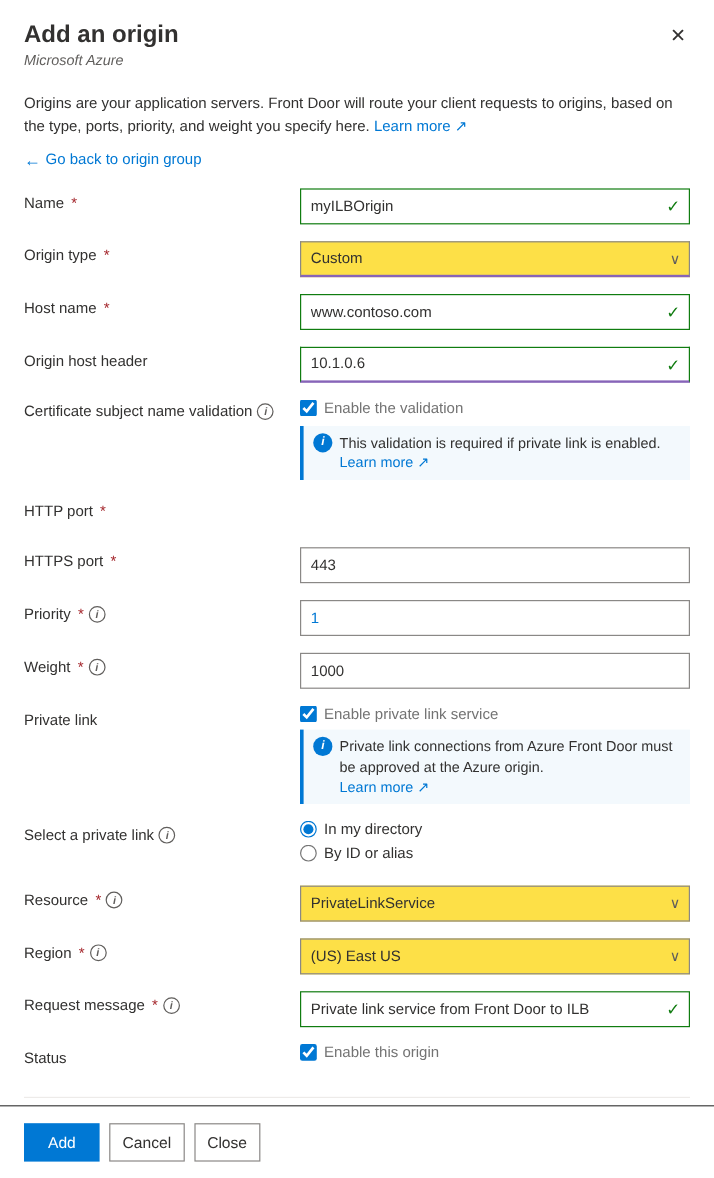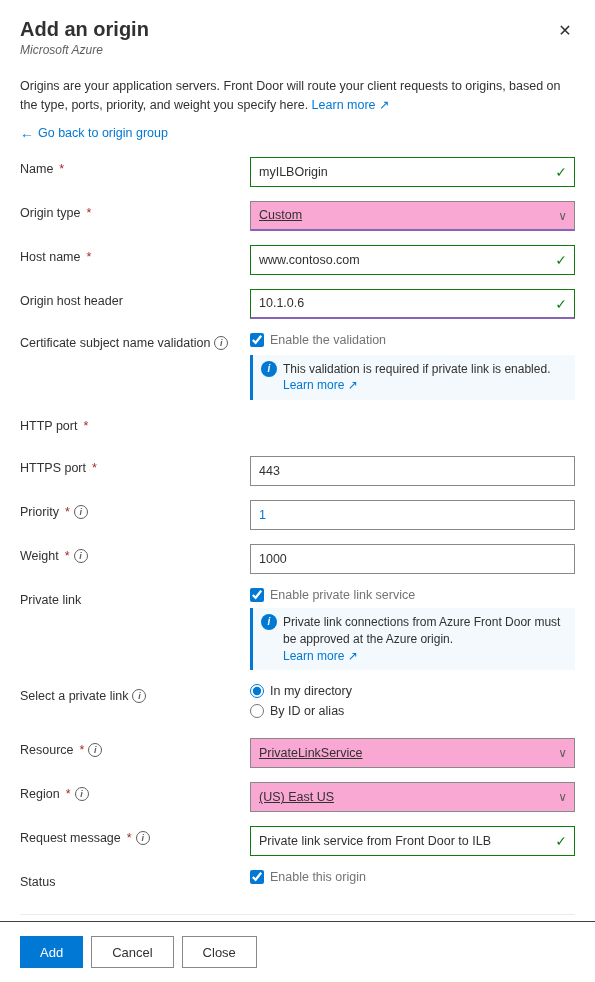--- a/index.html
+++ b/index.html
@@ -130,24 +130,23 @@
     }
     .dropdown {
       width: 100%;
       height: 30px;
       border: 1px solid #8a8886;
       padding: 4px 30px 4px 8px;
       font-size: 12.5px;
       color: #323130;
       outline: none;
       appearance: none;
-      background: #f9a8d4;
+      background: #fde047;
       cursor: pointer;
       position: relative;
-      text-decoration: underline;
     }
     .dropdown-wrapper {
       position: relative;
       width: 100%;
     }
     .dropdown-wrapper .dropdown-arrow {
       position: absolute;
       right: 8px;
       top: 50%;
       transform: translateY(-50%);
@@ -237,21 +236,21 @@
       border: none;
       padding: 6px 20px;
       font-size: 13px;
       cursor: pointer;
       height: 32px;
     }
     .btn-secondary {
       background: #fff;
       color: #323130;
       border: 1px solid #8a8886;
-      padding: 6px 20px;
+      padding: 6px 10px;
       font-size: 13px;
       cursor: pointer;
       height: 32px;
     }
     .cert-row {
       display: flex;
       flex-direction: column;
     }
   </style>
 </head>

